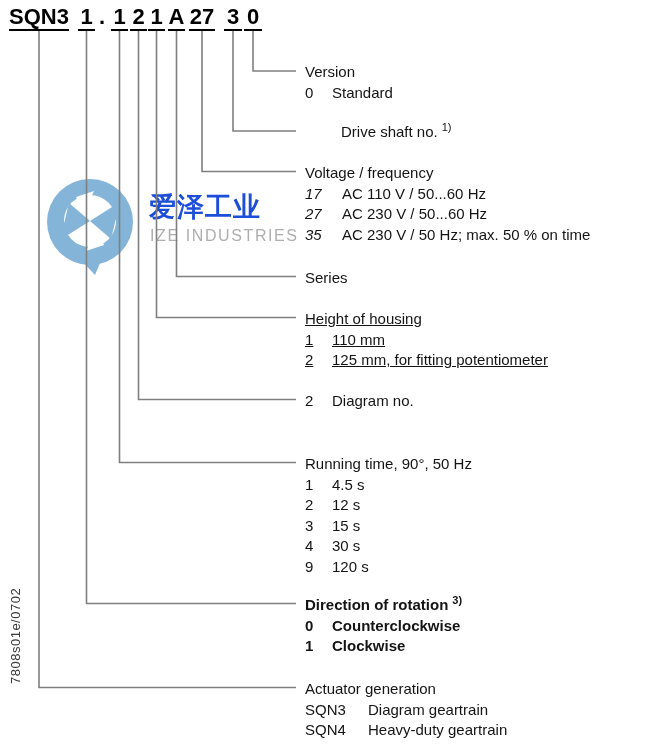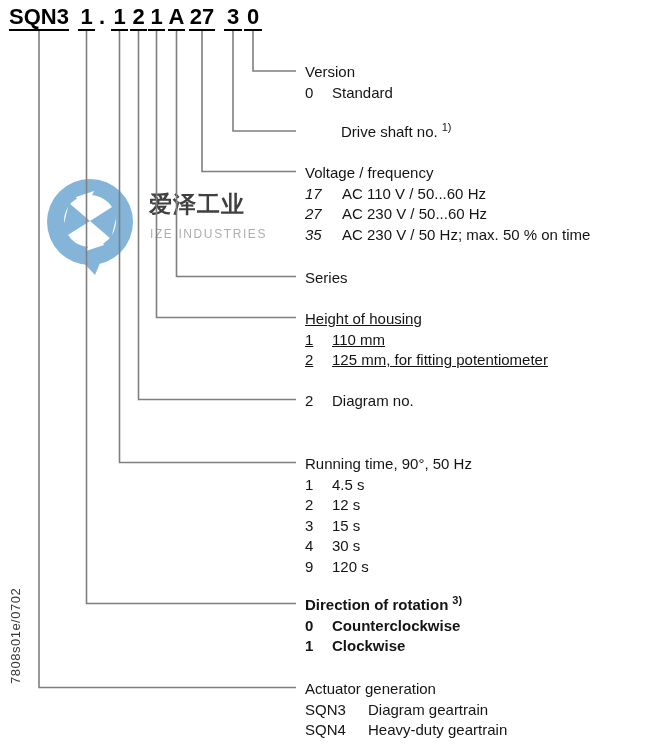--- a/index.html
+++ b/index.html
@@ -4,26 +4,26 @@
 <style>
   html,body{margin:0;padding:0;background:#ffffff;}
   .page{
     position:relative;width:647px;height:751px;background:#ffffff;overflow:hidden;
     font-family:"Liberation Sans", sans-serif;color:#141414;
   }
   
   .watermark{position:absolute;left:0;top:0;z-index:1;}
   .wm-logo{position:absolute;left:25px;top:159px;}
   .wm-cjk{
-    position:absolute;left:149px;top:189px;font-size:23px;font-weight:bold;
-    color:#404040;letter-spacing:1px;white-space:nowrap;
+    position:absolute;left:149px;top:189px;font-size:27px;font-weight:bold;
+    color:#1d4ed8;letter-spacing:1px;white-space:nowrap;
     font-family:"DejaVu Sans", sans-serif;
   }
   .wm-latin{
-    position:absolute;left:150px;top:227px;font-size:12px;color:#aeaeae;
+    position:absolute;left:150px;top:227px;font-size:16px;color:#aeaeae;
     letter-spacing:1.6px;white-space:nowrap;
   }
   
   .connectors{position:absolute;left:0;top:0;z-index:2;}
   
   .code-row{position:absolute;left:0;top:0;z-index:3;}
   .seg{
     position:absolute;top:4px;height:25px;text-align:center;
     font-weight:bold;font-size:22px;line-height:25px;color:#000;
     border-bottom:2.5px solid #000;white-space:nowrap;

